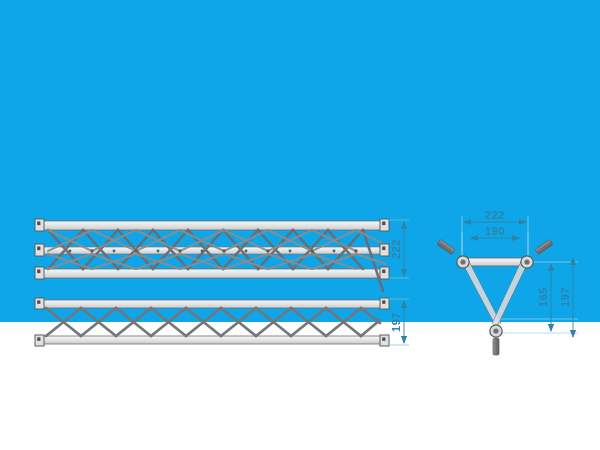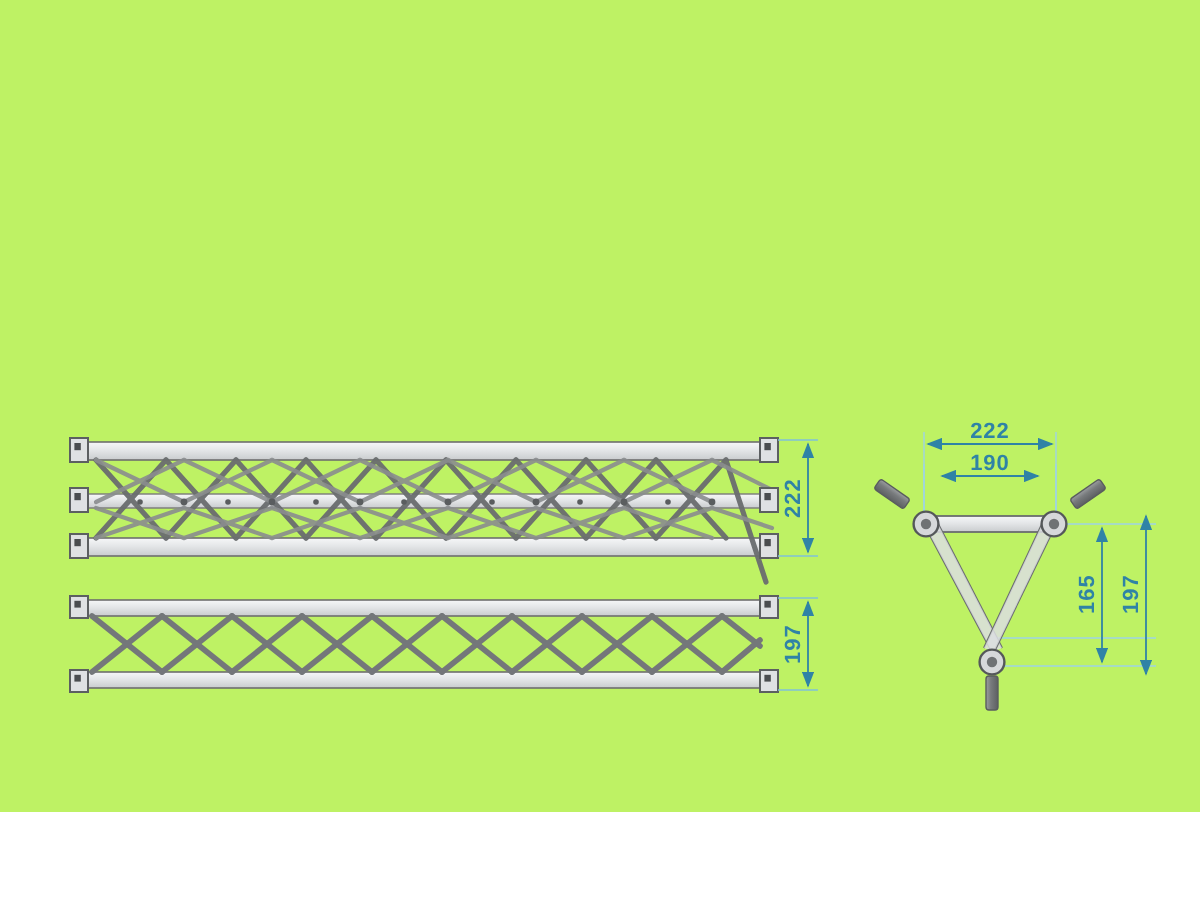--- a/index.html
+++ b/index.html
@@ -10,22 +10,22 @@
   }
   body {
     width: 600px;
     height: 450px;
     overflow: hidden;
     font-family: "Liberation Sans", sans-serif;
   }
   #drawing-canvas {
     position: relative;
     width: 600px;
-    height: 406px;
-    background: #bef264;
+    height: 322px;
+    background: #0ea5e9;
   }
   #drawing-svg {
     position: absolute;
     left: 0;
     top: 0;
     width: 600px;
     height: 450px;
     display: block;
   }
   .dim-text {

